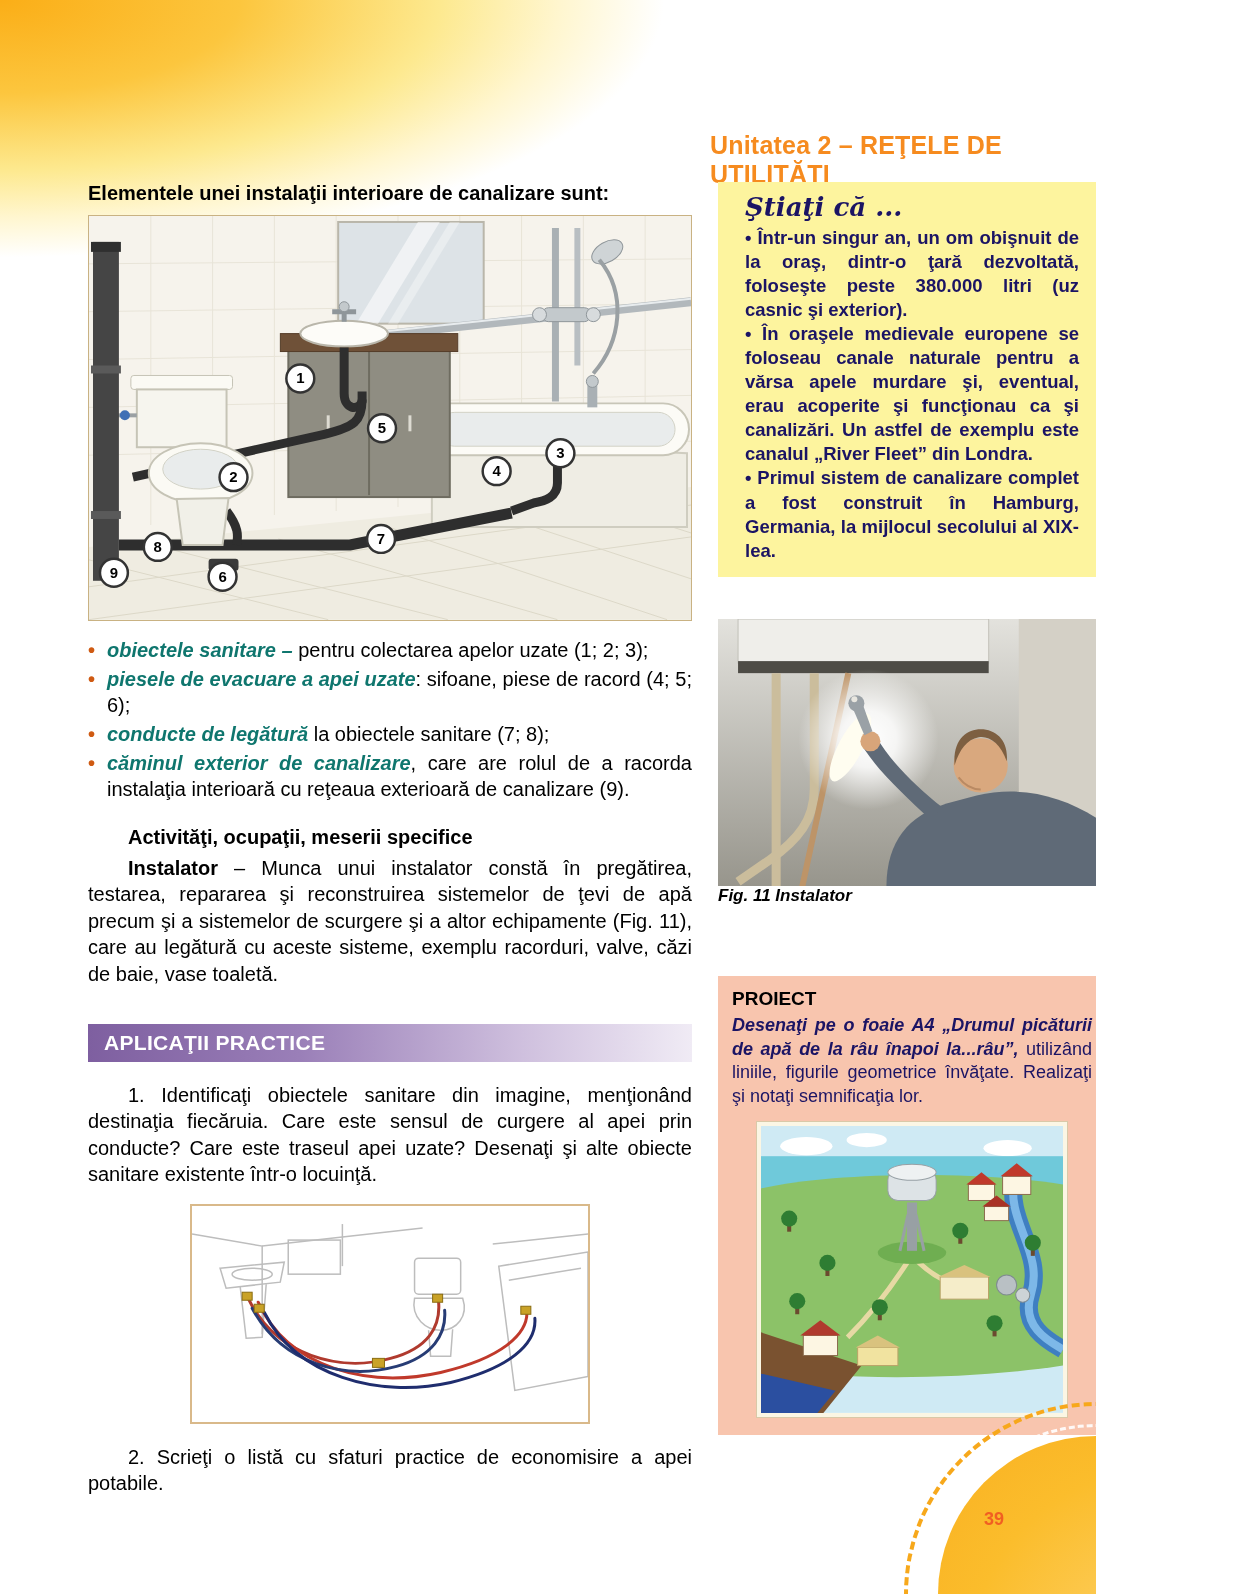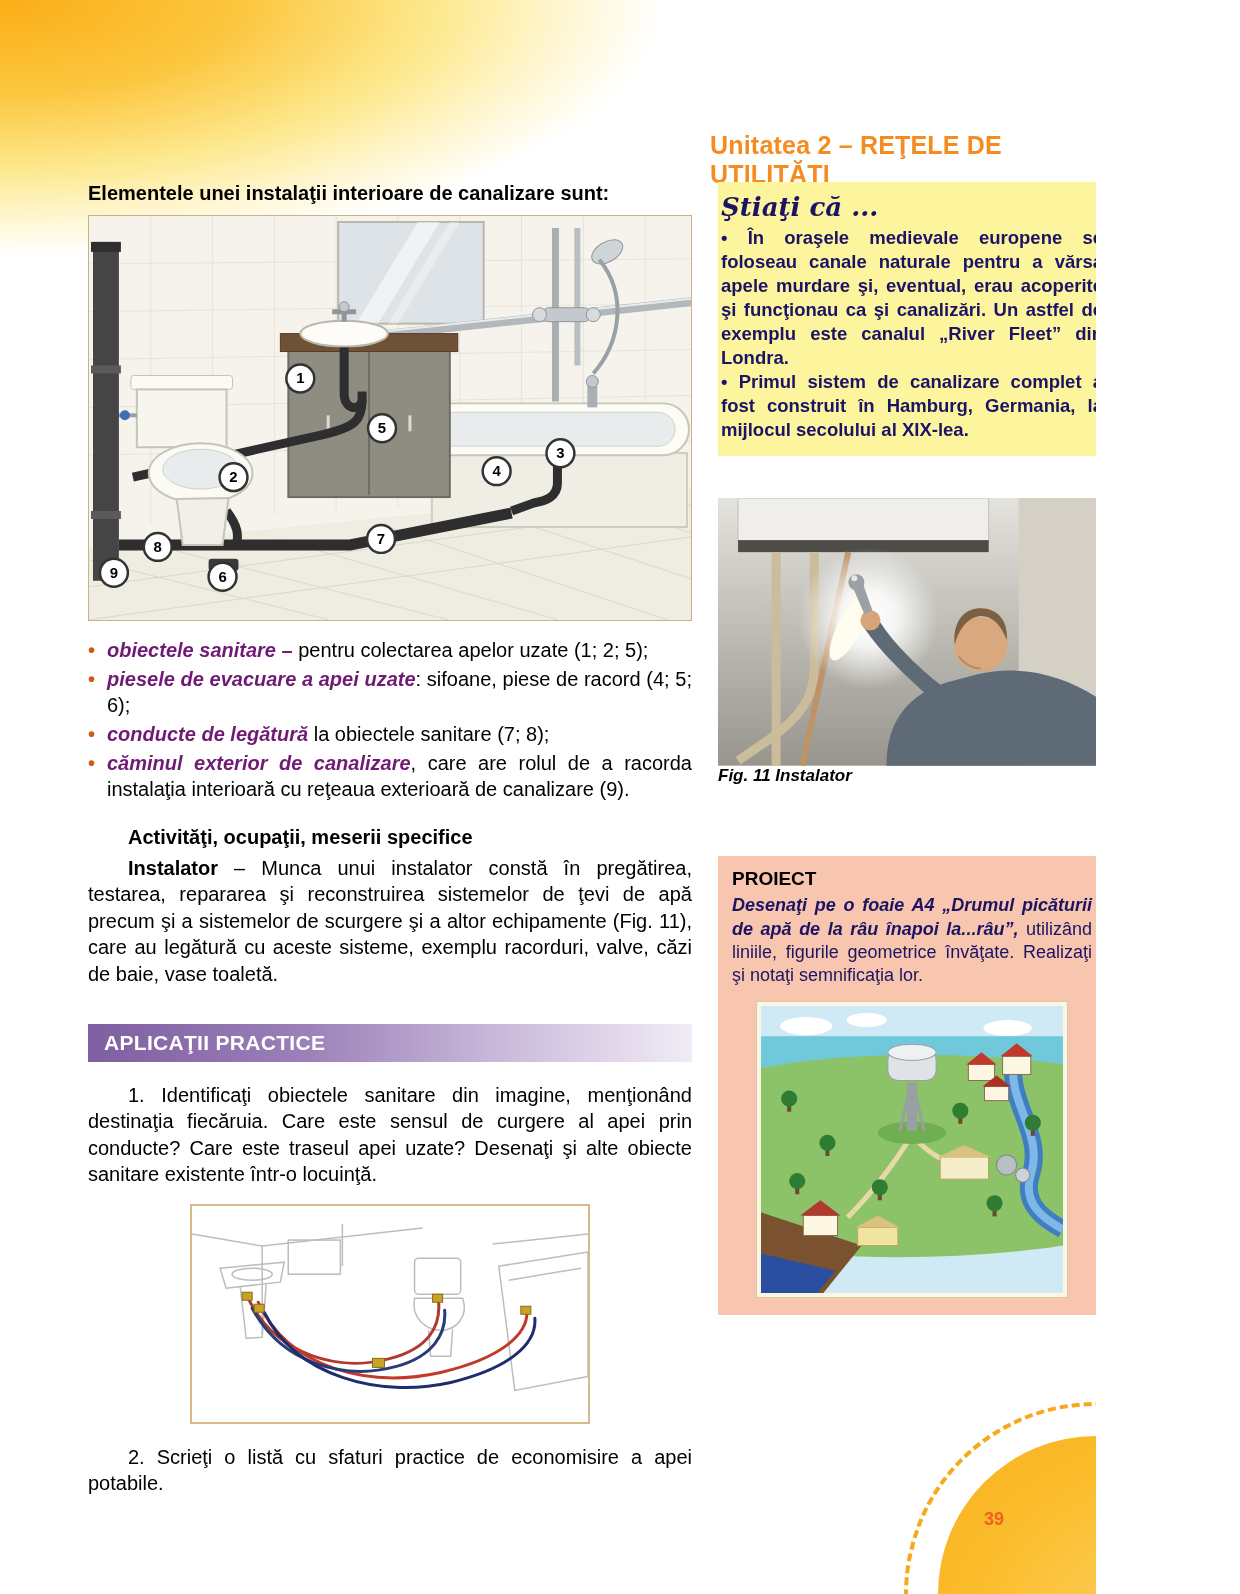--- a/index.html
+++ b/index.html
@@ -25,34 +25,34 @@
   .col-right{position:absolute;left:718px;top:182px;width:388px;}
 
   .intro-heading{margin:0 0 10px;font-size:20px;font-weight:bold;}
 
   .diagram-frame{border:1px solid #c9b283;background:#fbfaf6;line-height:0;}
   .diagram-frame svg,.drawing-frame svg,.photo-frame svg,.cycle-frame svg{display:block;width:100%;height:auto;}
 
   .bullets{list-style:none;margin:16px 0 0;padding:0;font-size:20px;line-height:1.3;}
   .bullets li{position:relative;padding-left:19px;margin-bottom:3px;text-align:justify;}
   .bullet-marker{position:absolute;left:0;top:0;color:#cf5a12;font-weight:bold;}
-  .bullet-lead{font-weight:bold;font-style:italic;color:#701a75;}
+  .bullet-lead{font-weight:bold;font-style:italic;color:#0f766e;}
 
   .activities-heading{margin:24px 0 0 40px;font-size:20px;font-weight:bold;}
   .body-par{margin:6px 0 0;font-size:20px;line-height:1.33;text-align:justify;text-indent:40px;}
   .lead-bold{font-weight:bold;}
 
   .banner{margin-top:36px;height:38px;display:flex;align-items:center;padding-left:16px;box-sizing:border-box;
     background:linear-gradient(90deg,#7e5fa0 0%,#9a7fb8 35%,#cfc0de 72%,#f0ebf5 100%);}
   .banner span{color:#ffffff;font-weight:bold;font-size:21px;letter-spacing:.3px;}
 
   .task{margin:20px 0 0;font-size:20px;line-height:1.33;text-align:justify;text-indent:40px;}
   .drawing-frame{width:396px;margin:16px auto 0;border:2px solid #d9b98a;background:#ffffff;line-height:0;}
 
-  .stiati-box{background:#fdf49e;padding:10px 3px 14px;box-sizing:border-box;}
+  .stiati-box{background:#fdf49e;padding:10px 27px 14px;box-sizing:border-box;}
   .stiati-title{margin:0 0 4px;font-family:"DejaVu Serif",serif;font-style:italic;font-weight:bold;
     font-size:26px;color:#1b1464;}
   .stiati-box p{margin:0;font-size:18.5px;font-weight:bold;color:#1b1464;line-height:1.3;text-align:justify;}
   .inline-marker{font-weight:bold;color:#1b1464;}
 
   .photo-frame{margin-top:42px;line-height:0;}
   .fig-caption{padding-right:4px;text-align:left;font-size:17px;font-weight:bold;font-style:italic;}
 
   .proiect-box{margin-top:70px;background:#f8c5ae;padding:12px 14px 18px;box-sizing:border-box;}
   .proiect-title{margin:0 0 4px;font-size:19px;font-weight:bold;color:#000;}
@@ -174,21 +174,21 @@
           <circle cx="69" cy="332" r="14" fill="#fff" stroke="#333" stroke-width="2.5"></circle>
           <text x="69" y="337" text-anchor="middle">8</text>
           <circle cx="25" cy="358" r="14" fill="#fff" stroke="#333" stroke-width="2.5"></circle>
           <text x="25" y="363" text-anchor="middle">9</text>
         </g>
       </svg>
     </div>
 
     <ul class="bullets">
       <li>
-        <span class="bullet-marker">•</span><span class="bullet-lead">obiectele sanitare – </span><span>pentru colectarea apelor uzate (1; 2; 5);</span>
+        <span class="bullet-marker">•</span><span class="bullet-lead">obiectele sanitare – </span><span>pentru colectarea apelor uzate (1; 2; 3);</span>
       </li>
       <li>
         <span class="bullet-marker">•</span><span class="bullet-lead">piesele de evacuare a apei uzate</span><span>: sifoane, piese de racord (4; 5; 6);</span>
       </li>
       <li>
         <span class="bullet-marker">•</span><span class="bullet-lead">conducte de legătură</span><span> la obiectele sanitare (7; 8);</span>
       </li>
       <li>
         <span class="bullet-marker">•</span><span class="bullet-lead">căminul exterior de canalizare</span><span>, care are rolul de a racorda instalaţia interioară cu reţeaua exterioară de canalizare (9).</span>
       </li>
@@ -238,20 +238,21 @@
       </svg>
     </div>
 
     <p class="task">2. Scrieţi o listă cu sfaturi practice de economisire a apei potabile.</p>
   </div>
 
   <div class="col-right">
 
     <div class="stiati-box">
       <h3 class="stiati-title">Ştiaţi că ...</h3>
+      <p><span class="inline-marker">•</span> <span>Într-un singur an, un om obişnuit de la oraş, dintr-o ţară dezvoltată, foloseşte peste 380.000 litri (uz casnic şi exterior).</span></p>
       <p><span class="inline-marker">•</span> <span>În oraşele medievale europene se foloseau canale naturale pentru a vărsa apele murdare şi, eventual, erau acoperite şi funcţionau ca şi canalizări. Un astfel de exemplu este canalul „River Fleet” din Londra.</span></p>
       <p><span class="inline-marker">•</span> <span>Primul sistem de canalizare complet a fost construit în Hamburg, Germania, la mijlocul secolului al XIX-lea.</span></p>
     </div>
 
     <div class="photo-frame">
       <svg viewBox="0 0 387 267" xmlns="http://www.w3.org/2000/svg">
         <defs>
           <linearGradient id="pbg" x1="0" y1="0" x2="0" y2="1">
             <stop offset="0" stop-color="#e3e2dd"></stop>
               <stop offset="1" stop-color="#97958c"></stop>

